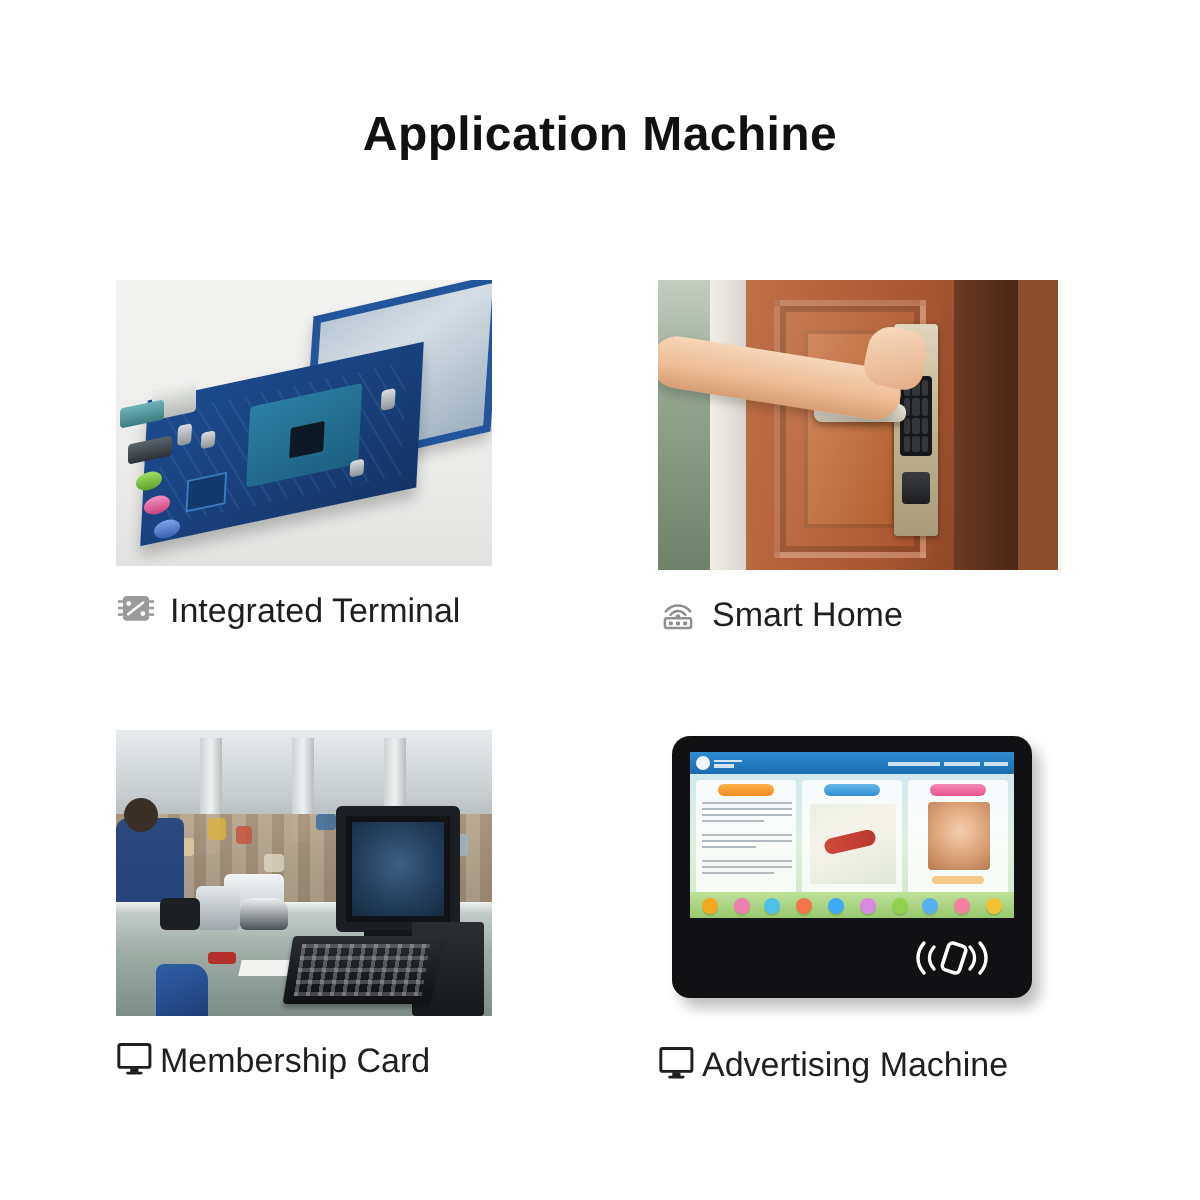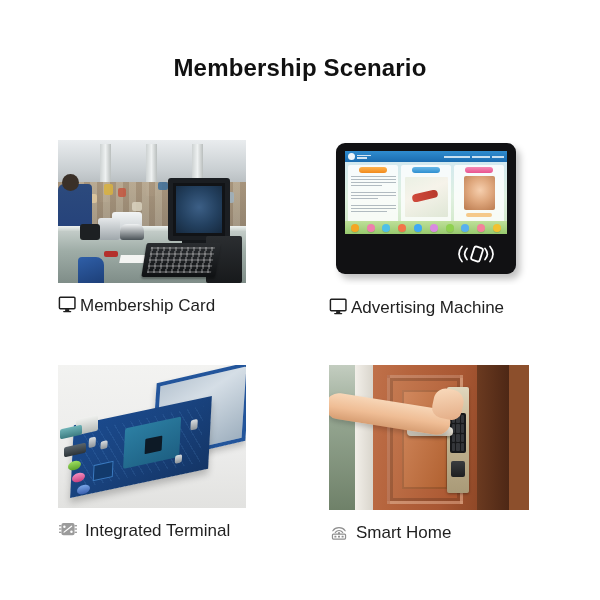--- a/index.html
+++ b/index.html
@@ -368,23 +368,120 @@
   .hand {
     position:absolute; left:104px; top:24px; width:30px; height:30px;
     background: linear-gradient(160deg,#fadcbe,#e3ab84);
     border-radius: 12px 12px 10px 10px;
     transform: rotate(12deg);
   }
 </style>
 </head>
 <body>
 
-<div class="page-title">Membership Scenario</div>
+<div class="page-title">Application Machine</div>
 
 <div class="grid">
+
+  <div class="row">
+
+    <div class="cell left">
+      <div class="photo-wrap">
+        <div class="board-scene">
+          <div class="lcd"></div>
+          <div class="pcb">
+            <span class="trace"></span>
+            <span class="module"></span>
+            <span class="chipsm"></span>
+            <span class="cap" style="left:16px;top:16px;"></span>
+            <span class="cap" style="left:28px;top:22px;height:8px;"></span>
+            <span class="cap" style="left:118px;top:20px;"></span>
+            <span class="cap" style="left:104px;top:52px;height:8px;"></span>
+          </div>
+          <div class="rj45"></div>
+          <div class="ports">
+            <i style="left:0px; top:4px;  background:linear-gradient(180deg,#6fb3b7,#3d7d82);"></i>
+            <i style="left:4px; top:22px; background:linear-gradient(180deg,#5a646b,#2c3338);"></i>
+            <i style="left:8px; top:38px; background:linear-gradient(180deg,#9de05f,#5da12c); width:13px;height:9px;border-radius:50%;"></i>
+            <i style="left:12px;top:50px; background:linear-gradient(180deg,#f58fc0,#c9417f); width:13px;height:9px;border-radius:50%;"></i>
+            <i style="left:17px;top:62px; background:linear-gradient(180deg,#7aa6e8,#3a5fae); width:13px;height:9px;border-radius:50%;"></i>
+          </div>
+        </div>
+      </div>
+      <div class="caption">
+        <svg class="cap-icon gap" viewBox="0 0 24 22">
+          <g fill="#9b9b9b">
+            <rect x="1" y="5" width="3" height="1.6"></rect>
+              <rect x="1" y="9" width="3" height="1.6"></rect>
+            <rect x="1" y="13" width="3" height="1.6"></rect>
+            <rect x="20" y="5" width="3" height="1.6"></rect>
+              <rect x="20" y="9" width="3" height="1.6"></rect>
+            <rect x="20" y="13" width="3" height="1.6"></rect>
+          </g>
+          <rect x="4" y="2.5" width="16" height="15" rx="2.4" fill="#9b9b9b"></rect>
+          <path d="M7.2 13.6 L16.4 6.4" stroke="#ffffff" stroke-width="1.5" fill="none" stroke-linecap="round"></path>
+          <circle cx="7.6" cy="7.1" r="1.5" fill="#ffffff"></circle>
+          <circle cx="16.2" cy="13.2" r="1.5" fill="#ffffff"></circle>
+        </svg>
+        <span class="caption-text">Integrated Terminal</span>
+      </div>
+    </div>
+
+    <div class="cell right">
+      <div class="photo-wrap wide">
+        <div class="door-scene">
+          <div class="wall-left"></div>
+          <div class="frame-white"></div>
+          <div class="frame-far"></div>
+          <div class="door">
+            <span class="panel-outer">
+                <span class="panel-inner"></span>
+              </span>
+          </div>
+          <div class="door-right"></div>
+          <div class="lock-plate">
+            <span class="keypad">
+              <i></i>
+                <i></i>
+                <i></i>
+                <i></i>
+                <i></i>
+                <i></i>
+                <i></i>
+                <i></i>
+                <i></i>
+                <i></i>
+                <i></i>
+                <i></i>
+            </span>
+            <span class="lock-win"></span>
+          </div>
+          <div class="handle"></div>
+          <div class="arm"></div>
+          <div class="hand"></div>
+        </div>
+      </div>
+      <div class="caption">
+        <svg class="cap-icon gap" viewBox="0 0 24 22">
+          <g fill="none" stroke="#8f8f8f" stroke-width="1.5" stroke-linecap="round">
+            <path d="M4.5 9.5 C8 4.5, 16 4.5, 19.5 9.5"></path>
+            <path d="M7.5 11.5 C10 8.4, 14 8.4, 16.5 11.5"></path>
+          </g>
+          <circle cx="12" cy="12.4" r="1.3" fill="#8f8f8f"></circle>
+          <rect x="4" y="13.6" width="16" height="6" rx="1.2" fill="none" stroke="#8f8f8f" stroke-width="1.5"></rect>
+          <g fill="#8f8f8f">
+            <rect x="6.4" y="15.6" width="2.4" height="2.2" rx="0.4"></rect>
+            <rect x="10.8" y="15.6" width="2.4" height="2.2" rx="0.4"></rect>
+            <rect x="15.2" y="15.6" width="2.4" height="2.2" rx="0.4"></rect>
+          </g>
+        </svg>
+        <span class="caption-text">Smart Home</span>
+      </div>
+    </div>
+  </div>
 
   <div class="row">
 
     <div class="cell left">
       <div class="photo-wrap">
         <div class="pos">
           <div class="ceil"></div>
           <div class="col c1"></div>
             <div class="col c2"></div>
             <div class="col c3"></div>
@@ -511,110 +608,13 @@
       <div class="caption">
         <svg class="cap-icon" viewBox="0 0 24 22">
           <rect x="1.5" y="1.5" width="19" height="14" rx="1.2" fill="#ffffff" stroke="#1f1f1f" stroke-width="1.8"></rect>
           <rect x="8.5" y="16" width="5" height="2.6" fill="#1f1f1f"></rect>
           <rect x="6" y="18.2" width="10" height="1.6" rx="0.8" fill="#1f1f1f"></rect>
         </svg>
         <span class="caption-text">Advertising Machine</span>
       </div>
     </div>
   </div>
-
-  <div class="row">
-
-    <div class="cell left">
-      <div class="photo-wrap">
-        <div class="board-scene">
-          <div class="lcd"></div>
-          <div class="pcb">
-            <span class="trace"></span>
-            <span class="module"></span>
-            <span class="chipsm"></span>
-            <span class="cap" style="left:16px;top:16px;"></span>
-            <span class="cap" style="left:28px;top:22px;height:8px;"></span>
-            <span class="cap" style="left:118px;top:20px;"></span>
-            <span class="cap" style="left:104px;top:52px;height:8px;"></span>
-          </div>
-          <div class="rj45"></div>
-          <div class="ports">
-            <i style="left:0px; top:4px;  background:linear-gradient(180deg,#6fb3b7,#3d7d82);"></i>
-            <i style="left:4px; top:22px; background:linear-gradient(180deg,#5a646b,#2c3338);"></i>
-            <i style="left:8px; top:38px; background:linear-gradient(180deg,#9de05f,#5da12c); width:13px;height:9px;border-radius:50%;"></i>
-            <i style="left:12px;top:50px; background:linear-gradient(180deg,#f58fc0,#c9417f); width:13px;height:9px;border-radius:50%;"></i>
-            <i style="left:17px;top:62px; background:linear-gradient(180deg,#7aa6e8,#3a5fae); width:13px;height:9px;border-radius:50%;"></i>
-          </div>
-        </div>
-      </div>
-      <div class="caption">
-        <svg class="cap-icon gap" viewBox="0 0 24 22">
-          <g fill="#9b9b9b">
-            <rect x="1" y="5" width="3" height="1.6"></rect>
-              <rect x="1" y="9" width="3" height="1.6"></rect>
-            <rect x="1" y="13" width="3" height="1.6"></rect>
-            <rect x="20" y="5" width="3" height="1.6"></rect>
-              <rect x="20" y="9" width="3" height="1.6"></rect>
-            <rect x="20" y="13" width="3" height="1.6"></rect>
-          </g>
-          <rect x="4" y="2.5" width="16" height="15" rx="2.4" fill="#9b9b9b"></rect>
-          <path d="M7.2 13.6 L16.4 6.4" stroke="#ffffff" stroke-width="1.5" fill="none" stroke-linecap="round"></path>
-          <circle cx="7.6" cy="7.1" r="1.5" fill="#ffffff"></circle>
-          <circle cx="16.2" cy="13.2" r="1.5" fill="#ffffff"></circle>
-        </svg>
-        <span class="caption-text">Integrated Terminal</span>
-      </div>
-    </div>
-
-    <div class="cell right">
-      <div class="photo-wrap wide">
-        <div class="door-scene">
-          <div class="wall-left"></div>
-          <div class="frame-white"></div>
-          <div class="frame-far"></div>
-          <div class="door">
-            <span class="panel-outer">
-                <span class="panel-inner"></span>
-              </span>
-          </div>
-          <div class="door-right"></div>
-          <div class="lock-plate">
-            <span class="keypad">
-              <i></i>
-                <i></i>
-                <i></i>
-                <i></i>
-                <i></i>
-                <i></i>
-                <i></i>
-                <i></i>
-                <i></i>
-                <i></i>
-                <i></i>
-                <i></i>
-            </span>
-            <span class="lock-win"></span>
-          </div>
-          <div class="handle"></div>
-          <div class="arm"></div>
-          <div class="hand"></div>
-        </div>
-      </div>
-      <div class="caption">
-        <svg class="cap-icon gap" viewBox="0 0 24 22">
-          <g fill="none" stroke="#8f8f8f" stroke-width="1.5" stroke-linecap="round">
-            <path d="M4.5 9.5 C8 4.5, 16 4.5, 19.5 9.5"></path>
-            <path d="M7.5 11.5 C10 8.4, 14 8.4, 16.5 11.5"></path>
-          </g>
-          <circle cx="12" cy="12.4" r="1.3" fill="#8f8f8f"></circle>
-          <rect x="4" y="13.6" width="16" height="6" rx="1.2" fill="none" stroke="#8f8f8f" stroke-width="1.5"></rect>
-          <g fill="#8f8f8f">
-            <rect x="6.4" y="15.6" width="2.4" height="2.2" rx="0.4"></rect>
-            <rect x="10.8" y="15.6" width="2.4" height="2.2" rx="0.4"></rect>
-            <rect x="15.2" y="15.6" width="2.4" height="2.2" rx="0.4"></rect>
-          </g>
-        </svg>
-        <span class="caption-text">Smart Home</span>
-      </div>
-    </div>
-  </div>
 </div>
 
 </body></html>

